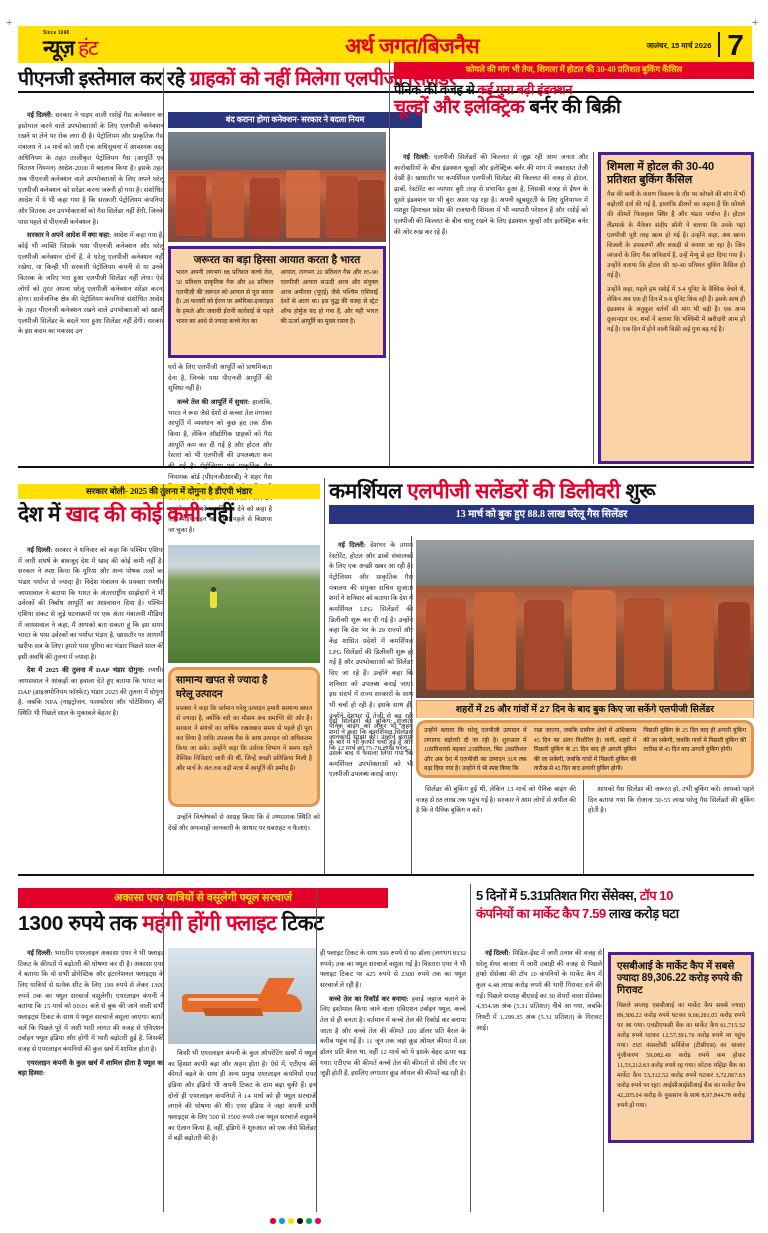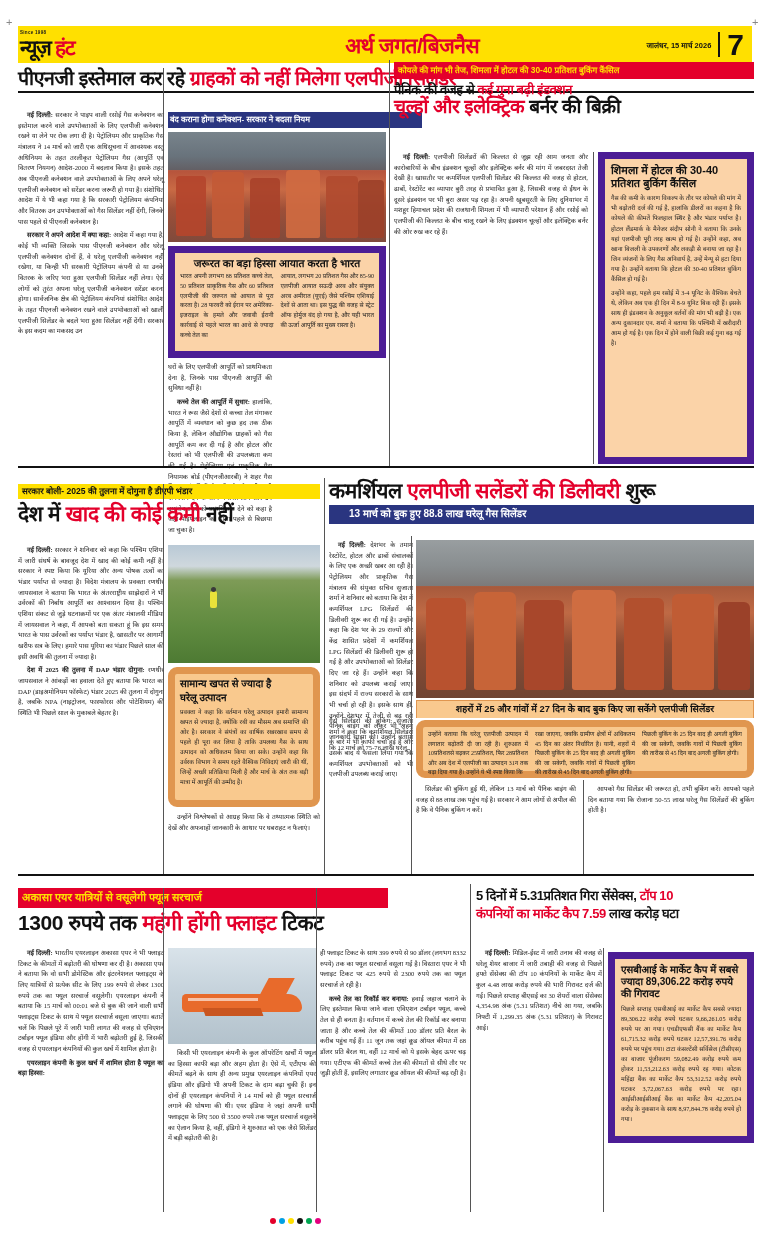--- a/index.html
+++ b/index.html
@@ -16,27 +16,27 @@
 
   
   .crop { position:absolute; color:#888; font-size:11px; font-family:"Liberation Sans",sans-serif; }
 
   
   .masthead {
     position:absolute; left:18px; top:26px; width:734px; height:37px;
     background:#FFE000;
     display:flex; align-items:center;
   }
-  .logo-wrap { width:160px; padding-left:2px; display:flex; align-items:flex-start; gap:3px; }
+  .logo-wrap { width:160px; padding-left:25px; display:flex; align-items:flex-start; gap:3px; }
   .logo-kicker{
     font-size:4.5px; color:#1a1a1a; font-family:"Liberation Sans",sans-serif;
     letter-spacing:.3px; line-height:1; margin-bottom:1px; font-weight:bold;
   }
   .logo-a { font-family:"Liberation Sans",sans-serif; font-weight:bold; font-size:21px; color:#111; letter-spacing:-1px; line-height:1; }
-  .logo-b { font-family:"Liberation Sans",sans-serif; font-weight:bold; font-size:21px; color:#E4002B; letter-spacing:-1px; line-height:1; }
+  .logo-b { font-family:"Liberation Sans",sans-serif; font-weight:normal; font-size:21px; color:#E4002B; letter-spacing:-1px; line-height:1; }
   .masthead-title {
     flex:1; text-align:center;
     font-family:"Liberation Sans",sans-serif; font-weight:bold;
     font-size:21px; color:#E4002B; letter-spacing:-.5px;
   }
   .masthead-right { display:flex; align-items:center; gap:7px; padding-right:8px; }
   .masthead-date {
     font-family:"Liberation Sans",sans-serif; font-weight:bold;
     font-size:7.5px; color:#111; white-space:nowrap;
   }
@@ -54,29 +54,29 @@
   .dateline { font-weight:bold; }
   .subhead-inline { font-weight:bold; }
 
   .headline {
     font-family:"Liberation Sans",sans-serif; font-weight:bold;
     color:#111; line-height:1.05; letter-spacing:-.4px;
   }
   .red { color:#E4002B; }
 
   .kicker-bar {
-    font-family:Liberation Sans, sans-serif; font-weight:bold;
-    text-align:left; line-height:1.25;
+    font-family:Liberation Serif, serif; font-weight:bold;
+    text-align:center; line-height:1.25;
   }
   .kicker-red { background:#E4002B; color:#FFE000; }
   .kicker-yellow { background:#FFE000; color:#111; }
   .kicker-blue { background:#2A3580; color:#ffffff; }
 
   .tintbox {
-    background:#FBD3A8; border:7px solid #4c1d95;
+    background:#FBD3A8; border:3px solid #4c1d95;
   }
   .tintbox.orange2 { background:#F9C98E; border-color:#E0964F;border-radius:9px; }
   .box-title {
     font-family:"Liberation Sans",sans-serif; font-weight:bold;
     color:#111; line-height:1.15;
   }
 
   .photo { background:#8c8c8c; position:relative; overflow:hidden; }
 
   .rule-h { background:#111; height:1px; }

